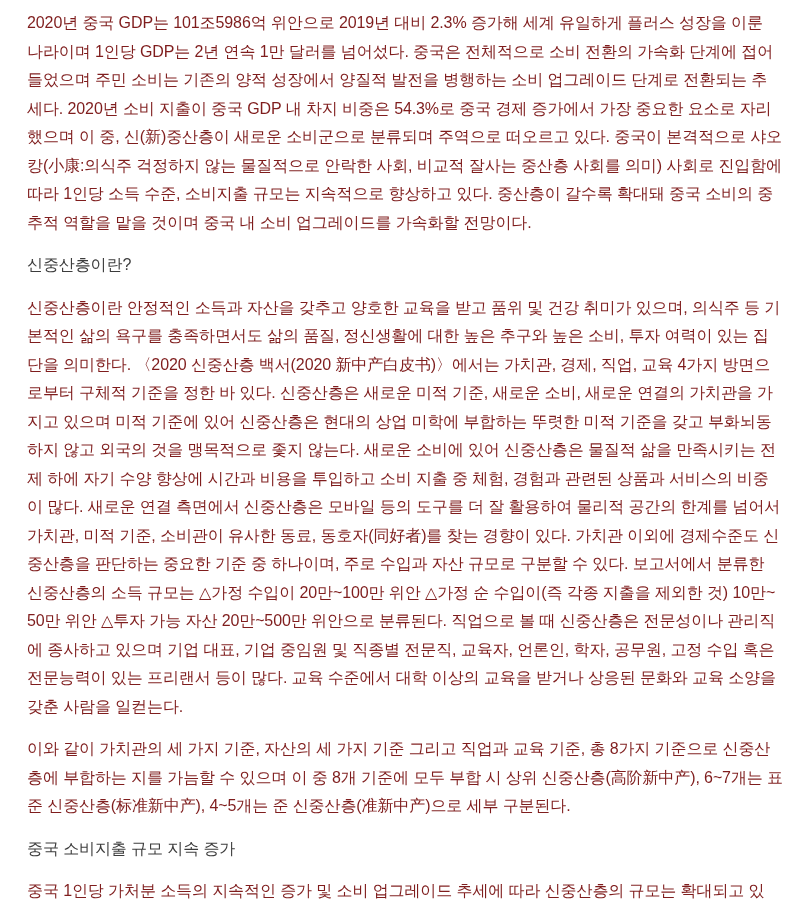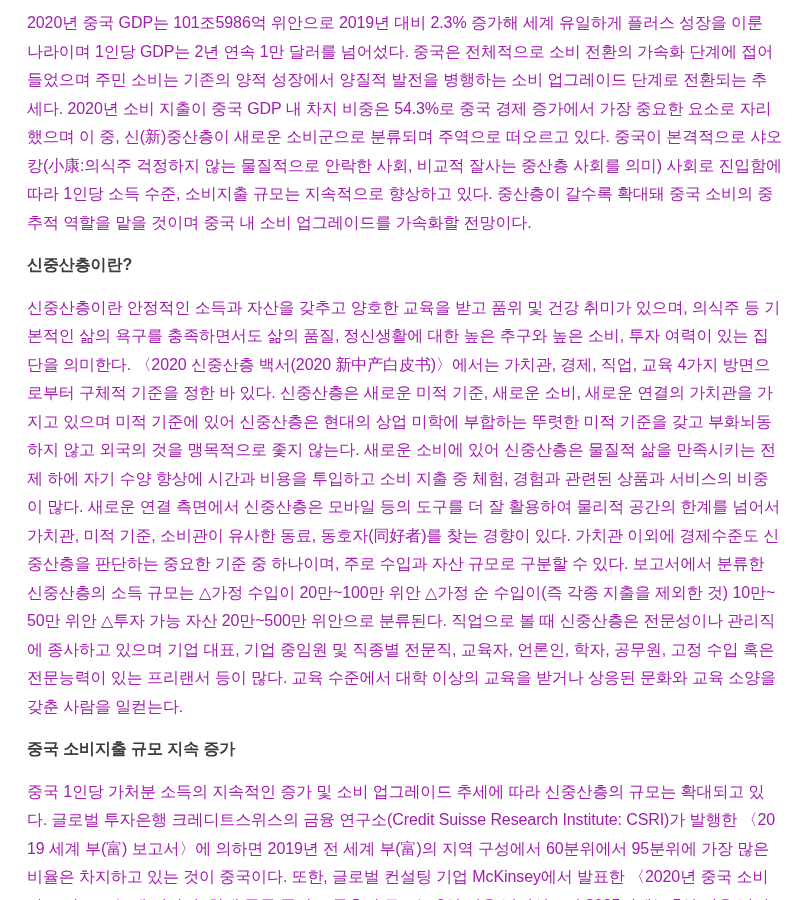--- a/index.html
+++ b/index.html
@@ -12,46 +12,47 @@
     width: 809px;
     min-height: 900px;
     background: #ffffff;
     padding: 9px 26px 10px 27px;
     font-family: "Liberation Sans", "DejaVu Sans", sans-serif;
   }
   .article { width: 100%; }
   .para {
     font-size: 16px;
     line-height: 28.5px;
-    color: #a21caf;
+    color: #7f1d1d;
     margin: 0 0 14px 0;
     text-align: left;
     word-break: break-all;
     overflow-wrap: break-word;
     letter-spacing: -0.1px;
   }
   .heading {
     font-size: 16px;
     line-height: 28.5px;
     color: #3c3c3c;
-    font-weight: 700;
+    font-weight: 400;
     margin: 0 0 14px 0;
     word-break: break-all;
     letter-spacing: -0.1px;
   }
 </style>
 </head>
 <body>
 
 <div class="page">
   <div class="article">
     <p class="para">2020년 중국 GDP는 101조5986억 위안으로 2019년 대비 2.3% 증가해 세계 유일하게 플러스 성장을 이룬 나라이며 1인당 GDP는 2년 연속 1만 달러를 넘어섰다. 중국은 전체적으로 소비 전환의 가속화 단계에 접어들었으며 주민 소비는 기존의 양적 성장에서 양질적 발전을 병행하는 소비 업그레이드 단계로 전환되는 추세다. 2020년 소비 지출이 중국 GDP 내 차지 비중은 54.3%로 중국 경제 증가에서 가장 중요한 요소로 자리했으며 이 중, 신(新)중산층이 새로운 소비군으로 분류되며 주역으로 떠오르고 있다. 중국이 본격적으로 샤오캉(小康:의식주 걱정하지 않는 물질적으로 안락한 사회, 비교적 잘사는 중산층 사회를 의미) 사회로 진입함에 따라 1인당 소득 수준, 소비지출 규모는 지속적으로 향상하고 있다. 중산층이 갈수록 확대돼 중국 소비의 중추적 역할을 맡을 것이며 중국 내 소비 업그레이드를 가속화할 전망이다.</p>
 
     <h2 class="heading">신중산층이란?</h2>
 
     <p class="para">신중산층이란 안정적인 소득과 자산을 갖추고 양호한 교육을 받고 품위 및 건강 취미가 있으며, 의식주 등 기본적인 삶의 욕구를 충족하면서도 삶의 품질, 정신생활에 대한 높은 추구와 높은 소비, 투자 여력이 있는 집단을 의미한다. 〈2020 신중산층 백서(2020 新中产白皮书)〉에서는 가치관, 경제, 직업, 교육 4가지 방면으로부터 구체적 기준을 정한 바 있다. 신중산층은 새로운 미적 기준, 새로운 소비, 새로운 연결의 가치관을 가지고 있으며 미적 기준에 있어 신중산층은 현대의 상업 미학에 부합하는 뚜렷한 미적 기준을 갖고 부화뇌동하지 않고 외국의 것을 맹목적으로 좇지 않는다. 새로운 소비에 있어 신중산층은 물질적 삶을 만족시키는 전제 하에 자기 수양 향상에 시간과 비용을 투입하고 소비 지출 중 체험, 경험과 관련된 상품과 서비스의 비중이 많다. 새로운 연결 측면에서 신중산층은 모바일 등의 도구를 더 잘 활용하여 물리적 공간의 한계를 넘어서 가치관, 미적 기준, 소비관이 유사한 동료, 동호자(同好者)를 찾는 경향이 있다. 가치관 이외에 경제수준도 신중산층을 판단하는 중요한 기준 중 하나이며, 주로 수입과 자산 규모로 구분할 수 있다. 보고서에서 분류한 신중산층의 소득 규모는 △가정 수입이 20만~100만 위안 △가정 순 수입이(즉 각종 지출을 제외한 것) 10만~50만 위안 △투자 가능 자산 20만~500만 위안으로 분류된다. 직업으로 볼 때 신중산층은 전문성이나 관리직에 종사하고 있으며 기업 대표, 기업 중임원 및 직종별 전문직, 교육자, 언론인, 학자, 공무원, 고정 수입 혹은 전문능력이 있는 프리랜서 등이 많다. 교육 수준에서 대학 이상의 교육을 받거나 상응된 문화와 교육 소양을 갖춘 사람을 일컫는다.</p>
 
+    <p class="para">이와 같이 가치관의 세 가지 기준, 자산의 세 가지 기준 그리고 직업과 교육 기준, 총 8가지 기준으로 신중산층에 부합하는 지를 가늠할 수 있으며 이 중 8개 기준에 모두 부합 시 상위 신중산층(高阶新中产), 6~7개는 표준 신중산층(标准新中产), 4~5개는 준 신중산층(准新中产)으로 세부 구분된다.</p>
 
     <h2 class="heading">중국 소비지출 규모 지속 증가</h2>
 
     <p class="para">중국 1인당 가처분 소득의 지속적인 증가 및 소비 업그레이드 추세에 따라 신중산층의 규모는 확대되고 있다. 글로벌 투자은행 크레디트스위스의 금융 연구소(Credit Suisse Research Institute: CSRI)가 발행한 〈2019 세계 부(富) 보고서〉에 의하면 2019년 전 세계 부(富)의 지역 구성에서 60분위에서 95분위에 가장 많은 비율은 차지하고 있는 것이 중국이다. 또한, 글로벌 컨설팅 기업 McKinsey에서 발표한 〈2020년 중국 소비자 조사 보고〉에 의하면, 현재 중국 중간 소득층의 규모는 3억 명을 넘어섰으며 2025년에는 5억 명을 넘어서 중국 도시 인구의 절반 이상을 차지할 것으로 전망하고 있다.</p>
   </div>
 </div>
 
 </body></html>

